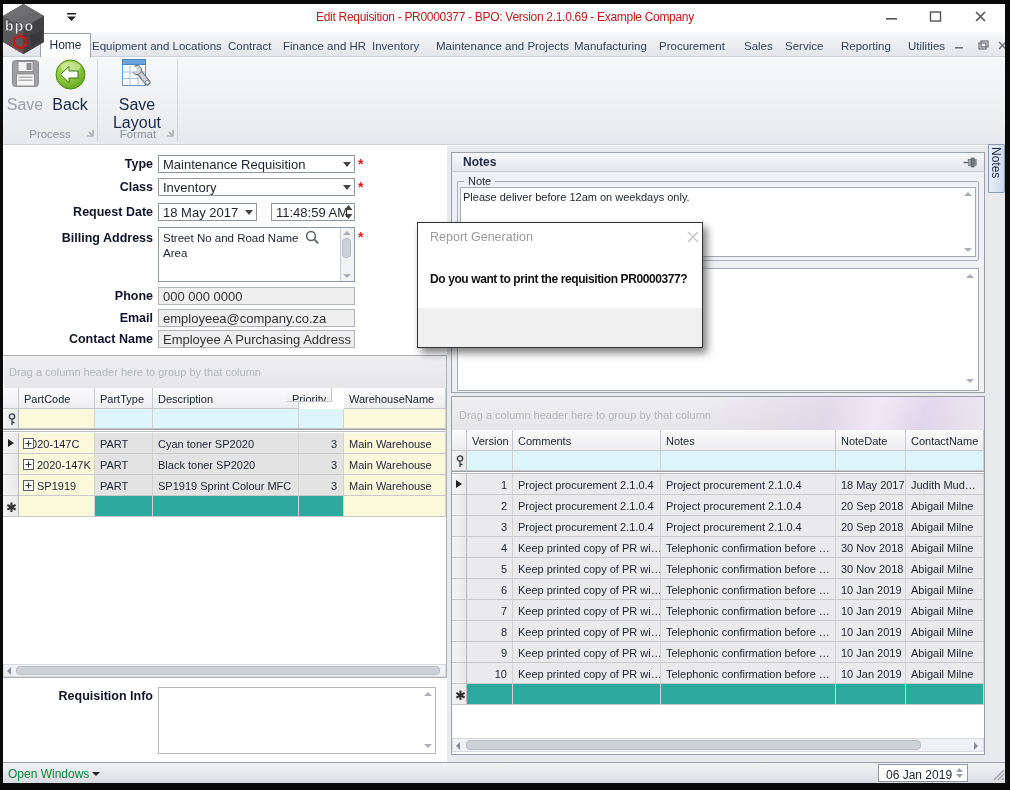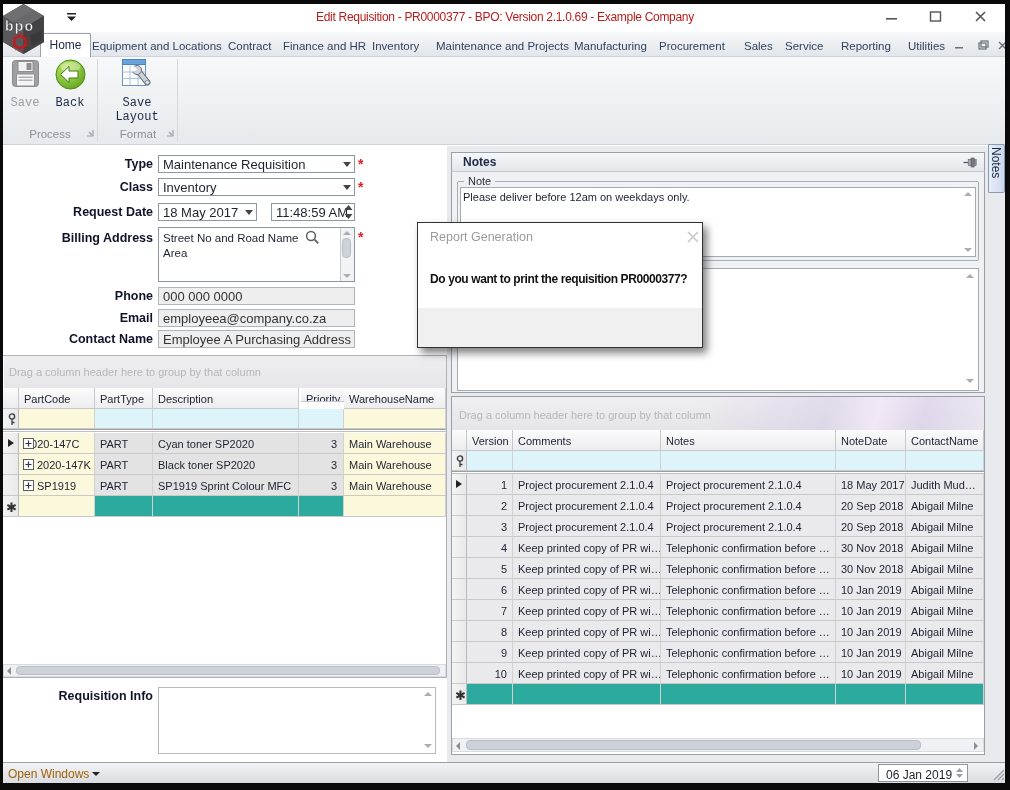--- a/index.html
+++ b/index.html
@@ -15,21 +15,21 @@
 #title{left:3px;top:4px;width:1002px;height:28px;background:#fff;}
 #titleText{left:180px;top:10px;width:650px;text-align:center;font-size:12px;letter-spacing:-0.3px;color:#b91c1c;}
 
 #tabrow{left:3px;top:32px;width:1002px;height:25px;background:linear-gradient(#f7f8fa,#e2e5ea);border-bottom:1px solid #cfd3d9;}
 .tab{position:absolute;font-size:11.5px;color:#32435e;}
 #homeTab{left:40px;top:33px;width:51px;height:24px;background:#fff;border:1px solid #9aa0a8;border-bottom:none;border-radius:2px 2px 0 0;text-align:center;padding-top:4px;font-size:12px;color:#1c2a45;}
 
 #ribbon{left:3px;top:57px;width:1002px;height:88px;background:linear-gradient(#f7f8f9,#eceef1 70%,#e6e9ed);border-bottom:1px solid #ced2d8;}
 .rsep{position:absolute;top:2px;width:1px;height:82px;background:#d5d8dd;}
 .glabel{position:absolute;top:71px;font-size:11.5px;color:#8b919a;text-align:center;}
-.rlabel{position:absolute;top:39px;font-size:12px;color:#1c2a45;text-align:center;font-family:Liberation Mono, monospace;}
+.rlabel{position:absolute;top:39px;font-size:16px;color:#1c2a45;text-align:center;}
 
 #contentbg{left:3px;top:146px;width:1002px;height:616px;background:#e8eaed;}
 #leftpanel{left:3px;top:146px;width:444px;height:616px;background:#fff;}
 
 .flabel{position:absolute;left:0;width:153px;text-align:right;font-weight:bold;font-size:12.5px;color:#10142a;}
 .field{position:absolute;left:158px;width:197px;height:18px;background:#fff;border:1px solid #8f96a3;font-size:13px;color:#1d2130;padding:1px 0 0 4px;overflow:hidden;}
 .rofield{position:absolute;left:158px;width:197px;height:18px;background:#eeeeee;border:1px solid #b0b4bb;font-size:13px;color:#333;padding:1px 0 0 4px;}
 .darr{position:absolute;top:6px;width:0;height:0;border-left:4px solid transparent;border-right:4px solid transparent;border-top:5px solid #444;}
 .ast{position:absolute;left:358px;color:#e02020;font-size:14px;font-weight:bold;}
 
@@ -196,21 +196,21 @@
 <div class="rofield abs" style="top:287px">000 000 0000</div>
 <div class="rofield abs" style="top:309px">employeea@company.co.za</div>
 <div class="rofield abs" style="top:330px">Employee A Purchasing Address</div>
 
 <div class="abs" style="left:3px;top:355px;width:444px;height:323px;border:1px solid #aeb2b8;border-left:none;background:#fff;"></div>
 <div class="gridband abs" style="left:4px;top:356px;width:442px;height:32px;padding:10px 0 0 5px">Drag a column header here to group by that column</div>
 <div class="ghead abs" style="left:3px;top:388px;width:16px;height:21px"></div>
 <div class="ghead abs" style="left:19px;top:388px;width:76px;height:21px">PartCode</div>
 <div class="ghead abs" style="left:95px;top:388px;width:58px;height:21px">PartType</div>
 <div class="ghead abs" style="left:153px;top:388px;width:146px;height:21px">Description</div>
-<div class="ghead abs" style="left:301px;top:388px;width:45px;height:14px">Priority</div>
+<div class="ghead abs" style="left:287px;top:388px;width:45px;height:14px">Priority</div>
 <div class="ghead abs" style="left:344px;top:388px;width:102px;height:21px">WarehouseName</div>
 <div class="sel abs" style="left:3px;top:409px;width:16px;height:20px"></div>
 <div class="gcell cream abs" style="left:19px;top:409px;width:76px;height:20px"></div>
 <div class="gcell cyan abs" style="left:95px;top:409px;width:58px;height:20px"></div>
 <div class="gcell cyan abs" style="left:153px;top:409px;width:146px;height:20px"></div>
 <div class="gcell cyan abs" style="left:299px;top:409px;width:45px;height:20px"></div>
 <div class="gcell cream abs" style="left:344px;top:409px;width:102px;height:20px"></div>
 <svg class="abs" style="left:8px;top:413px" width="8" height="13" viewBox="0 0 8 13">
     <circle cx="4" cy="3.5" r="2.6" fill="none" stroke="#3a3f46" stroke-width="1.4"></circle>
     <path d="M4 6 L4 12 M4 9.5 L6.5 9.5" stroke="#3a3f46" stroke-width="1.3"></path>
@@ -370,21 +370,21 @@
 <div class="gcell teal abs" style="left:513px;top:684px;width:148px;height:21px"></div>
 <div class="gcell teal abs" style="left:661px;top:684px;width:175px;height:21px"></div>
 <div class="gcell teal abs" style="left:836px;top:684px;width:70px;height:21px"></div>
 <div class="gcell teal abs" style="left:906px;top:684px;width:78px;height:21px"></div>
 <div class="sbtrack abs" style="left:452px;top:738px;width:532px;height:14px"></div>
 <div class="tinyarr arrlf abs" style="left:456px;top:742px"></div>
 <div class="tinyarr arrrt abs" style="left:974px;top:742px"></div>
 <div class="sbthumb abs" style="left:466px;top:740px;width:455px;height:10px"></div>
 
 <div class="abs" id="status"></div>
-<div class="abs nw" style="left:8px;top:767px;font-size:12px;color:#a16207">Open Windows</div>
+<div class="abs nw" style="left:8px;top:767px;font-size:12px;color:#15803d">Open Windows</div>
 <div class="abs" style="left:92px;top:772px;width:0;height:0;border-left:4px solid transparent;border-right:4px solid transparent;border-top:4.5px solid #222;"></div>
 <div class="abs" style="left:878px;top:764px;width:90px;height:18px;background:#fff;border:1px solid #8f96a3;"></div>
 <div class="abs nw" style="left:886px;top:768px;font-size:12px;color:#1d2130">06 Jan 2019</div>
 <svg class="abs" style="left:955px;top:767px" width="9" height="12" viewBox="0 0 9 12">
     <path d="M4.5 1 L8 5 L1 5 Z" fill="#9aa0a8"></path>
     <path d="M4.5 11 L8 7 L1 7 Z" fill="#9aa0a8"></path>
   </svg>
 <svg class="abs" style="left:992px;top:768px" width="14" height="14" viewBox="0 0 14 14">
     <path d="M12 2 L2 12 M12 6 L6 12 M12 10 L10 12" stroke="#9aa0a8" stroke-width="1.3"></path>
   </svg>

